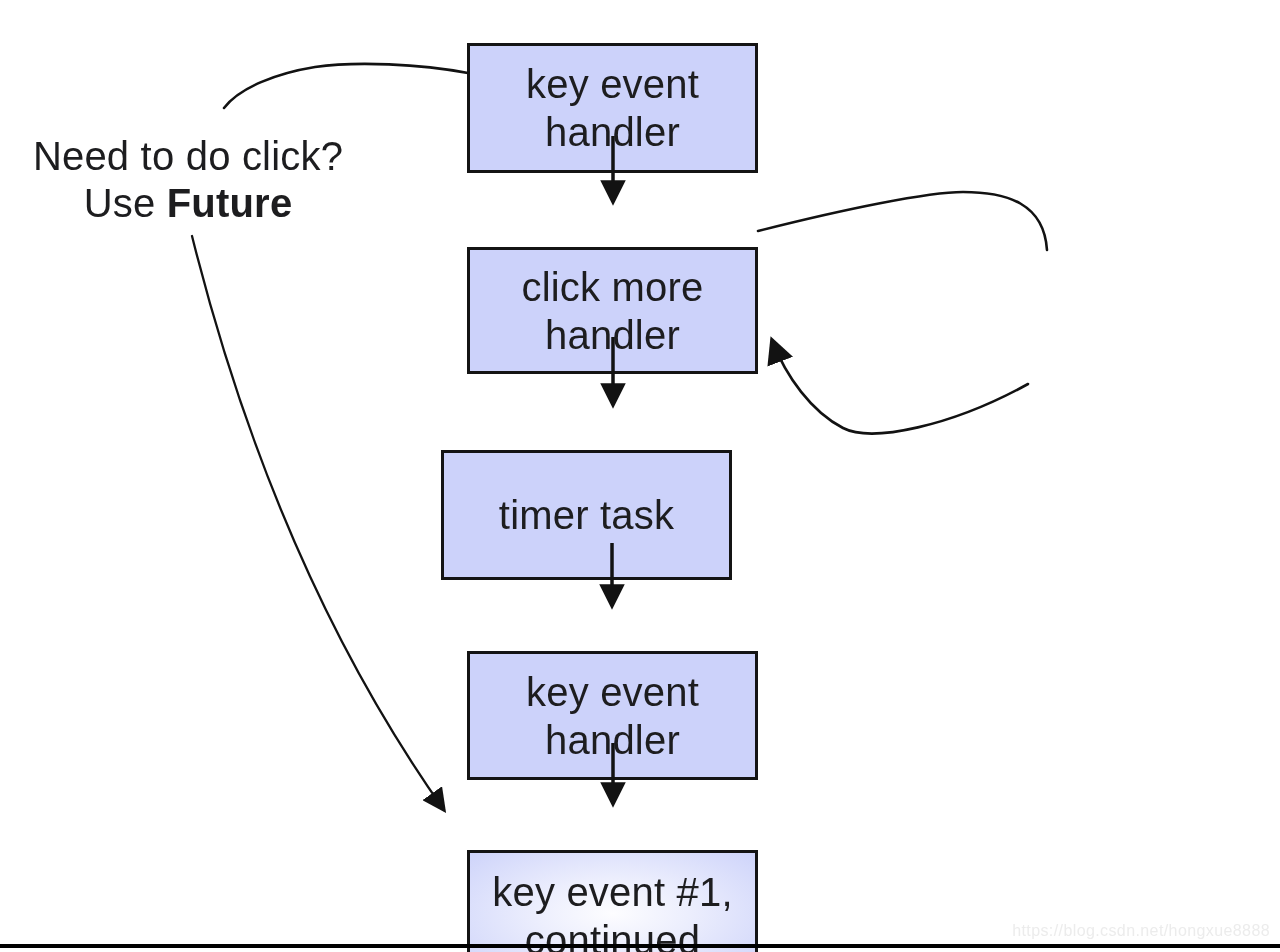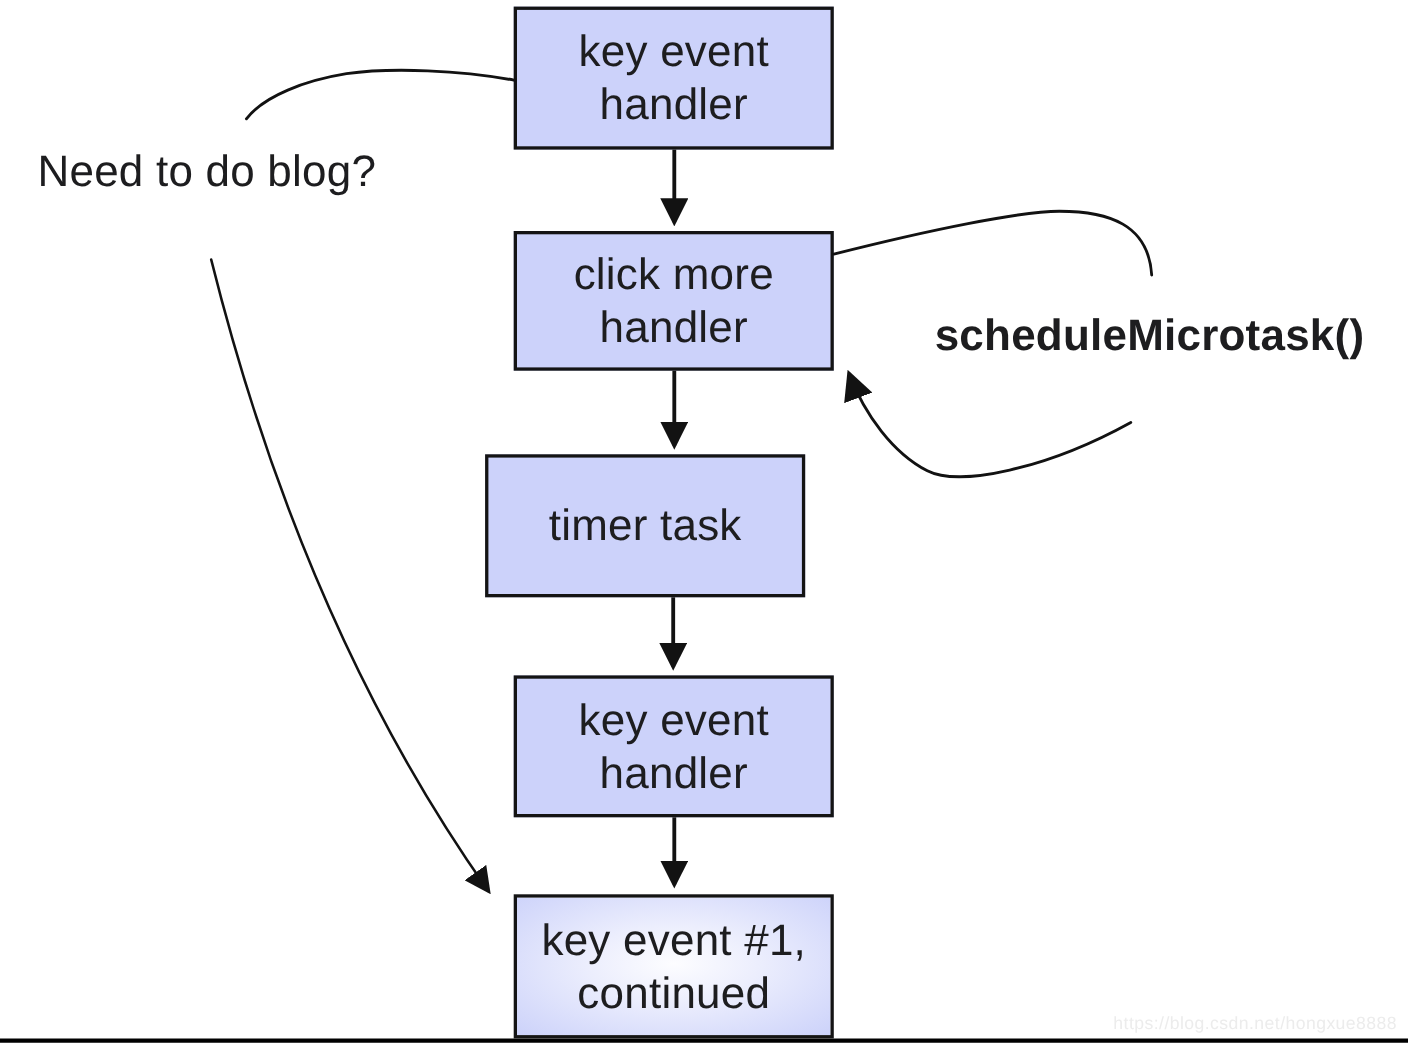--- a/index.html
+++ b/index.html
@@ -25,20 +25,21 @@
     background: var(--box-fill, #ccd2fa);
     border: 3px solid var(--box-border, #141414);
     display: flex;
     align-items: center;
     justify-content: center;
     text-align: center;
     font-size: 40px;
     line-height: 48px;
     white-space: pre-line;
     letter-spacing: 0.2px;
+    margin-top: 37px;
   }
   .box.gradient {
     background: radial-gradient(ellipse at 50% 48%, #fdfdff 0%, #eceefd 38%, #ccd2fa 100%);
   }
   .note {
     position: absolute;
     text-align: center;
     font-size: 40px;
     letter-spacing: 0.2px;
   }
@@ -77,25 +78,25 @@
     <span>key event
 handler</span>
   </div>
 
   <div class="box gradient" style="left:467px; top:813px; height:131px">
     <span>key event #1,
 continued</span>
   </div>
 
   <div class="note note-left">
-    <div>Need to do blog?</div>
+    <div>Need to do click?</div>
+    <div><span>Use </span><b>Future</b></div>
   </div>
 
   <div class="note note-right">
-    <div><b>scheduleMicrotask()</b></div>
   </div>
 
   <svg class="wires" viewBox="0 0 1280 952">
     <defs>
       <marker id="head" viewBox="0 0 10 10" refX="8.5" refY="5" markerWidth="7.3" markerHeight="7.3" orient="auto">
         <path d="M0,0 L10,5 L0,10 Z" fill="#121212"></path>
       </marker>
       <marker id="headBig" viewBox="0 0 10 10" refX="8.5" refY="5" markerWidth="10.5" markerHeight="10.5" orient="auto">
         <path d="M0,0 L10,5 L0,10 Z" fill="#121212"></path>
       </marker>

